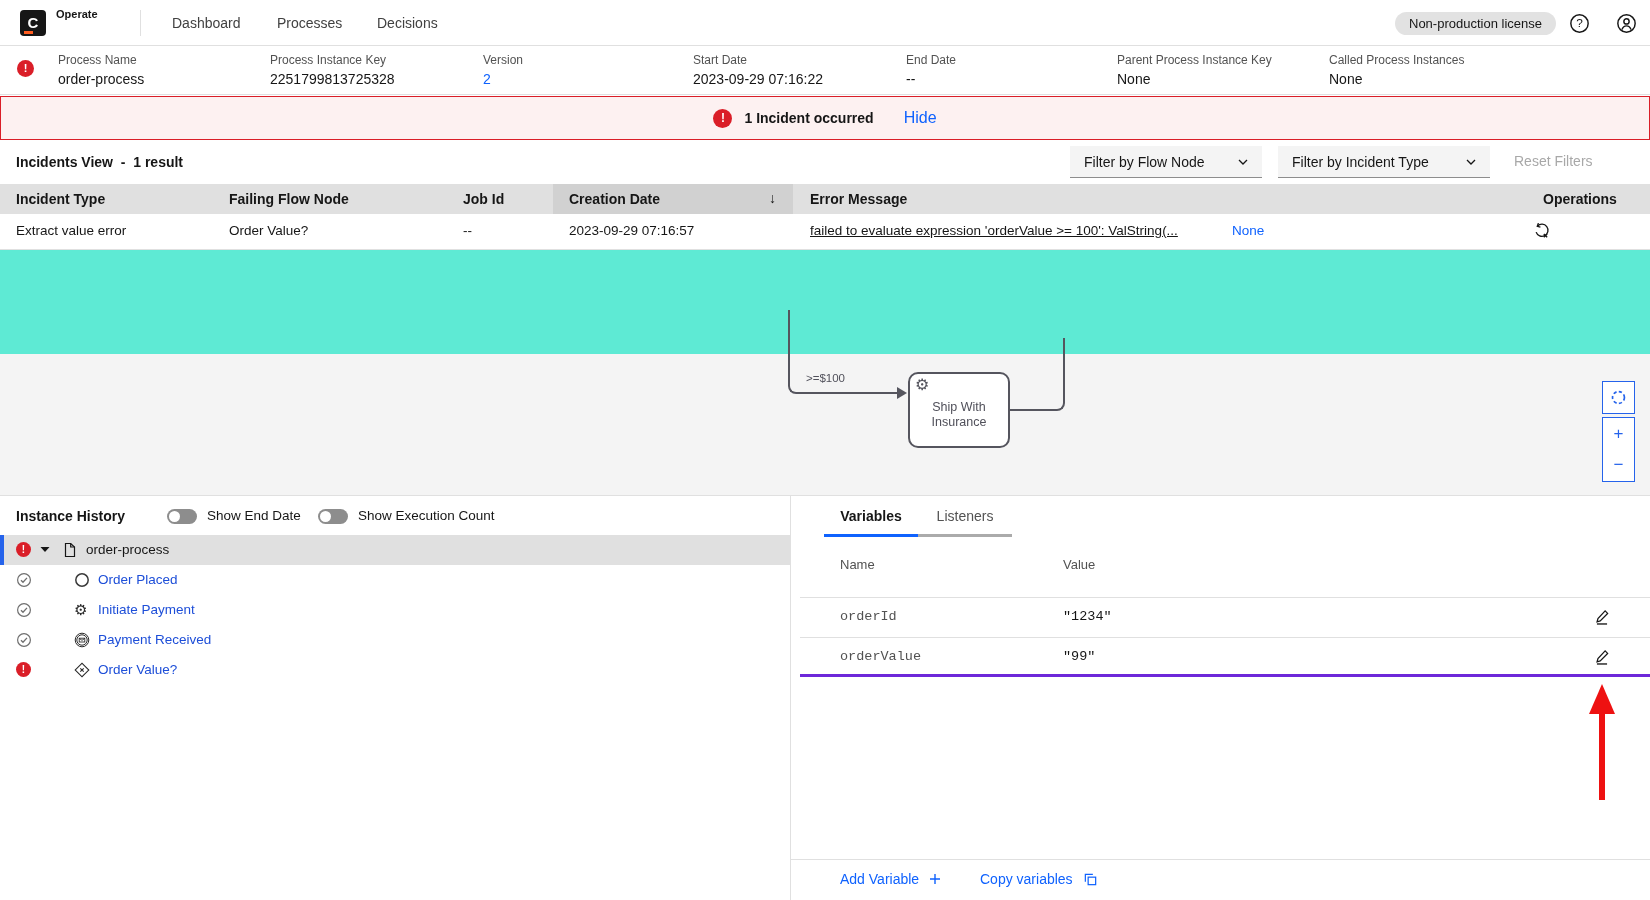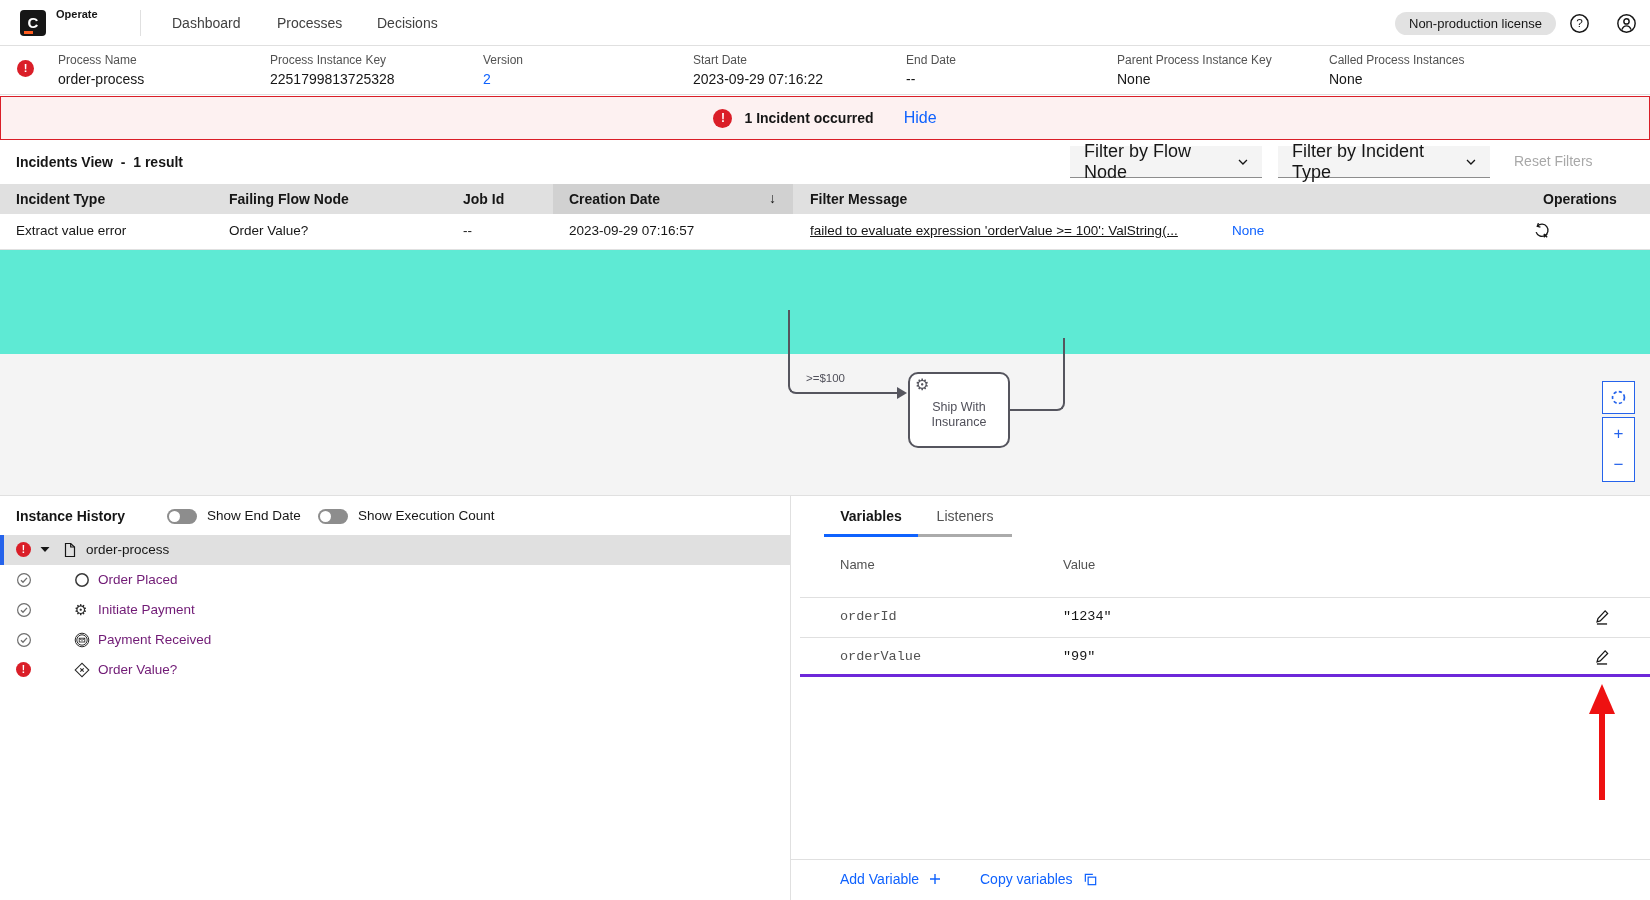--- a/index.html
+++ b/index.html
@@ -44,22 +44,22 @@
             border:1px solid #da1e28; display:flex; align-items:center; justify-content:center; gap:12px; }
   .banner .inc-dot2 { width:19px; height:19px; background:#da1e28; border-radius:50%; color:#fff;
                       font-weight:bold; font-size:12px; line-height:19px; text-align:center; }
   .banner .msg { font-size:14px; font-weight:600; }
   .banner .hide { font-size:16px; color:#0f62fe; cursor:pointer; margin-left:18px; }
 
   
   .inc-head { position:absolute; top:140px; left:0; width:1650px; height:44px; background:#fff; }
   .inc-title { position:absolute; left:16px; top:14px; font-size:14px; font-weight:bold; }
   .filter-dd { position:absolute; top:6px; height:32px; background:#f4f4f4; border-bottom:1px solid #8d8d8d;
-               font-size:18px; color:#161616; display:flex; align-items:center; padding:0 14px;
-               justify-content:flex-start; cursor:pointer; }
+               font-size:14px; color:#161616; display:flex; align-items:center; padding:0 14px;
+               justify-content:space-between; cursor:pointer; }
   .dd-flow { left:1070px; width:192px; } .dd-type { left:1278px; width:212px; }
   .reset-filters { position:absolute; left:1514px; top:13px; font-size:14px; color:#a8a8a8; }
 
   .inc-thead { position:absolute; top:184px; left:0; width:1650px; height:30px; background:#e0e0e0; }
   .th { position:absolute; top:7px; font-size:14px; font-weight:bold; color:#161616; }
   .sorted-cell { position:absolute; left:553px; top:0; width:240px; height:30px; background:#d1d1d1; cursor:pointer; }
   .c-type { left:16px; } .c-node { left:229px; } .c-job { left:463px; }
   .c-date { left:16px; } .c-err { left:810px; } .c-ops { left:1543px; }
   .sort-arrow { position:absolute; left:216px; top:6px; font-size:14px; color:#161616; }
 
@@ -107,21 +107,21 @@
 
   .tree-row { position:absolute; left:0; width:790px; height:30px; cursor:pointer; }
   .tree-row.selected { background:#e0e0e0; border-left:4px solid #2563eb; }
   .t-state { position:absolute; left:16px; top:7px; width:16px; height:16px; }
   .selected .t-state { left:12px; }
   .t-chev { position:absolute; left:36px; top:11px; }
   .t-icon { position:absolute; top:7px; width:16px; height:16px; }
   .t-label { position:absolute; top:7px; font-size:13.5px; color:#161616; }
   .tr0 { top:39px; } .tr1 { top:69px; } .tr2 { top:99px; } .tr3 { top:129px; } .tr4 { top:159px; }
   .tr0 .t-icon { left:58px; } .tr0 .t-label { left:82px; }
-  .tree-child .t-icon { left:74px; } .tree-child .t-label { left:98px; color:#701a75; }
+  .tree-child .t-icon { left:74px; } .tree-child .t-label { left:98px; color:#1d4ed8; }
   .t-state.inc { background:#da1e28; border-radius:50%; color:#fff; font-weight:bold; font-size:10px;
                  line-height:16px; text-align:center; width:15px; height:15px; }
 
   
   .tab { position:absolute; top:0; height:41px; width:94px; text-align:center; font-size:14px;
          line-height:41px; cursor:pointer; }
   .tab-vars { left:824px; font-weight:bold; border-bottom:3px solid #0f62fe; }
   .tab-listeners { left:918px; color:#525252; border-bottom:3px solid #ababab; }
   .var-colhead { position:absolute; top:61px; font-size:13px; color:#525252; }
   .vc-name { left:840px; } .vc-value { left:1063px; }
@@ -253,21 +253,21 @@
   </div>
 
   <div class="inc-thead">
     <span class="th c-type">Incident Type</span>
     <span class="th c-node">Failing Flow Node</span>
     <span class="th c-job">Job Id</span>
     <div class="sorted-cell">
       <span class="th c-date">Creation Date</span>
       <span class="sort-arrow">↓</span>
     </div>
-    <span class="th c-err">Filter Message</span>
+    <span class="th c-err">Error Message</span>
     <span class="th c-ops">Operations</span>
   </div>
   <div class="inc-row">
     <span class="td r-type">Extract value error</span>
     <span class="td r-node">Order Value?</span>
     <span class="td r-job">--</span>
     <span class="td r-date">2023-09-29 07:16:57</span>
     <span class="td r-err">failed to evaluate expression 'orderValue &gt;= 100': ValString(...</span>
     <span class="td r-more">None</span>
     <div class="r-op">

